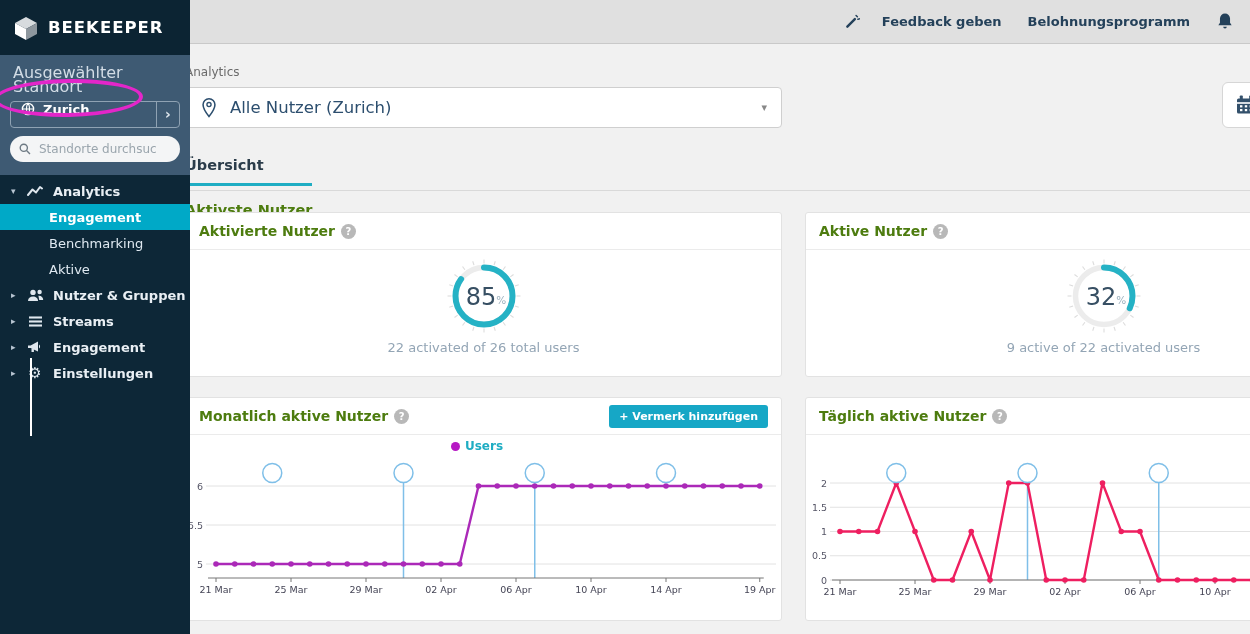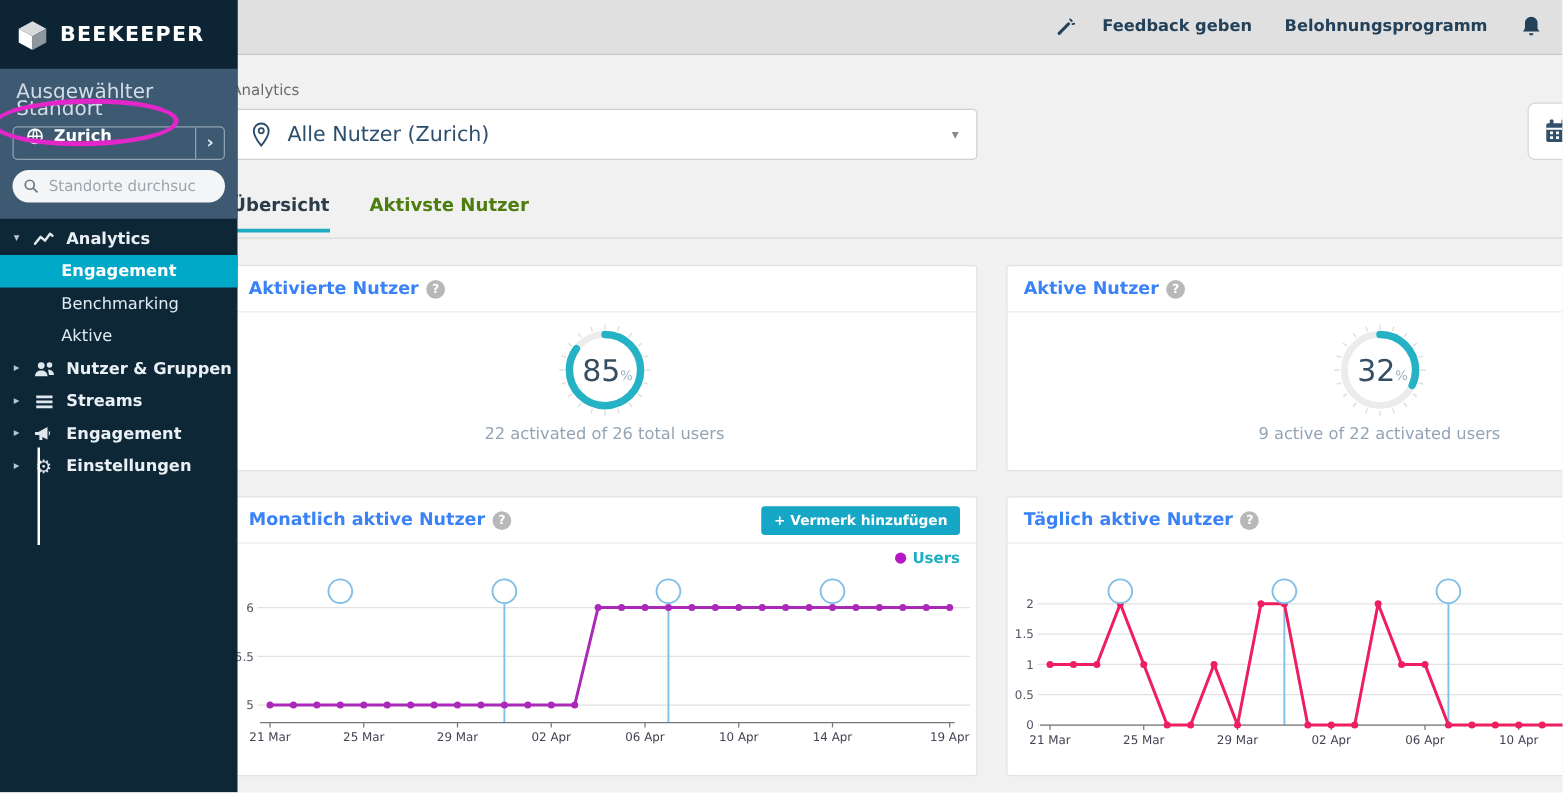--- a/index.html
+++ b/index.html
@@ -38,40 +38,40 @@
   .bell-btn{display:flex;align-items:center;cursor:pointer;}
 
   
   .content{position:absolute;left:170px;top:45px;width:1080px;height:589px;}
   .breadcrumb{position:absolute;left:15px;top:20px;font-size:12px;color:#6b6b6b;}
   .audience-select{position:absolute;left:15px;top:42px;width:597px;height:41px;background:#fff;border:1px solid #cfcfcf;border-radius:4px;display:flex;align-items:center;box-sizing:border-box;cursor:pointer;}
   .audience-select .pin{margin:0 12px 0 14px;display:flex;}
   .audience-select .val{flex:1;font-size:16.5px;color:#2c4e6e;}
   .audience-select .sel-caret{margin-right:14px;color:#888;font-size:11px;}
   .cal-btn{position:absolute;left:1052px;top:37px;width:48px;height:46px;background:#fff;border:1px solid #d6d6d6;border-radius:6px;display:flex;align-items:center;justify-content:center;cursor:pointer;box-sizing:border-box;}
-  .tabs{position:absolute;left:15px;top:112px;display:flex;gap:32px;}
+  .tabs{position:absolute;left:15px;top:112px;display:flex;gap:16px;flex-direction:column;}
   .tab{font-size:14.5px;padding-bottom:10px;cursor:pointer;}
   .tab.active{color:#2b3c4a;font-weight:bold;border-bottom:3px solid #1fadc3;}
   .tab.inactive{color:#4d7c0f;font-weight:bold;}
   .tabs-divider{position:absolute;left:15px;top:145px;width:1065px;height:1px;background:#d9d9d9;}
 
   
   .card{position:absolute;background:#fff;border:1px solid #e2e2e2;border-radius:3px;box-sizing:border-box;}
   .card-1{left:15px;top:167px;width:597px;height:165px;}
   .card-2{left:635px;top:167px;width:597px;height:165px;}
   .card-3{left:15px;top:352px;width:597px;height:224px;}
   .card-4{left:635px;top:352px;width:597px;height:224px;}
   .card-head{height:37px;display:flex;align-items:center;padding:0 13px;border-bottom:1px solid #ebebeb;box-sizing:border-box;}
-  .card-title{font-size:14px;color:#3b82f6;font-weight:bold;}
+  .card-title{font-size:14px;color:#4d7c0f;font-weight:bold;}
   .help-ic{width:15px;height:15px;border-radius:50%;background:#b8b8b8;color:#fff;font-size:10px;font-weight:bold;display:flex;align-items:center;justify-content:center;margin-left:6px;cursor:pointer;}
   .vermerk-btn{margin-left:auto;background:#16a7c6;color:#fff;font-size:11px;font-weight:bold;padding:5px 10px;border-radius:3px;border:none;cursor:pointer;font-family:inherit;}
   .donut-body{display:flex;flex-direction:column;align-items:center;}
   .donut-body svg{margin-top:7px;}
   .donut-caption{margin-top:5px;font-size:13px;color:#93a5b5;}
-  .legend-row{height:22px;display:flex;align-items:center;justify-content:flex-end;padding-right:13px;gap:5px;}
+  .legend-row{height:22px;display:flex;align-items:center;justify-content:center;padding-right:13px;gap:5px;}
   .legend-dot{width:9px;height:9px;border-radius:50%;background:#b619c4;}
   .legend-label{color:#1fadc3;font-size:12px;font-weight:bold;}
   .chart-wrap{padding-left:0;}
 </style>
 </head>
 <body>
 
 <div class="screen">
 
   <aside class="sidebar">

